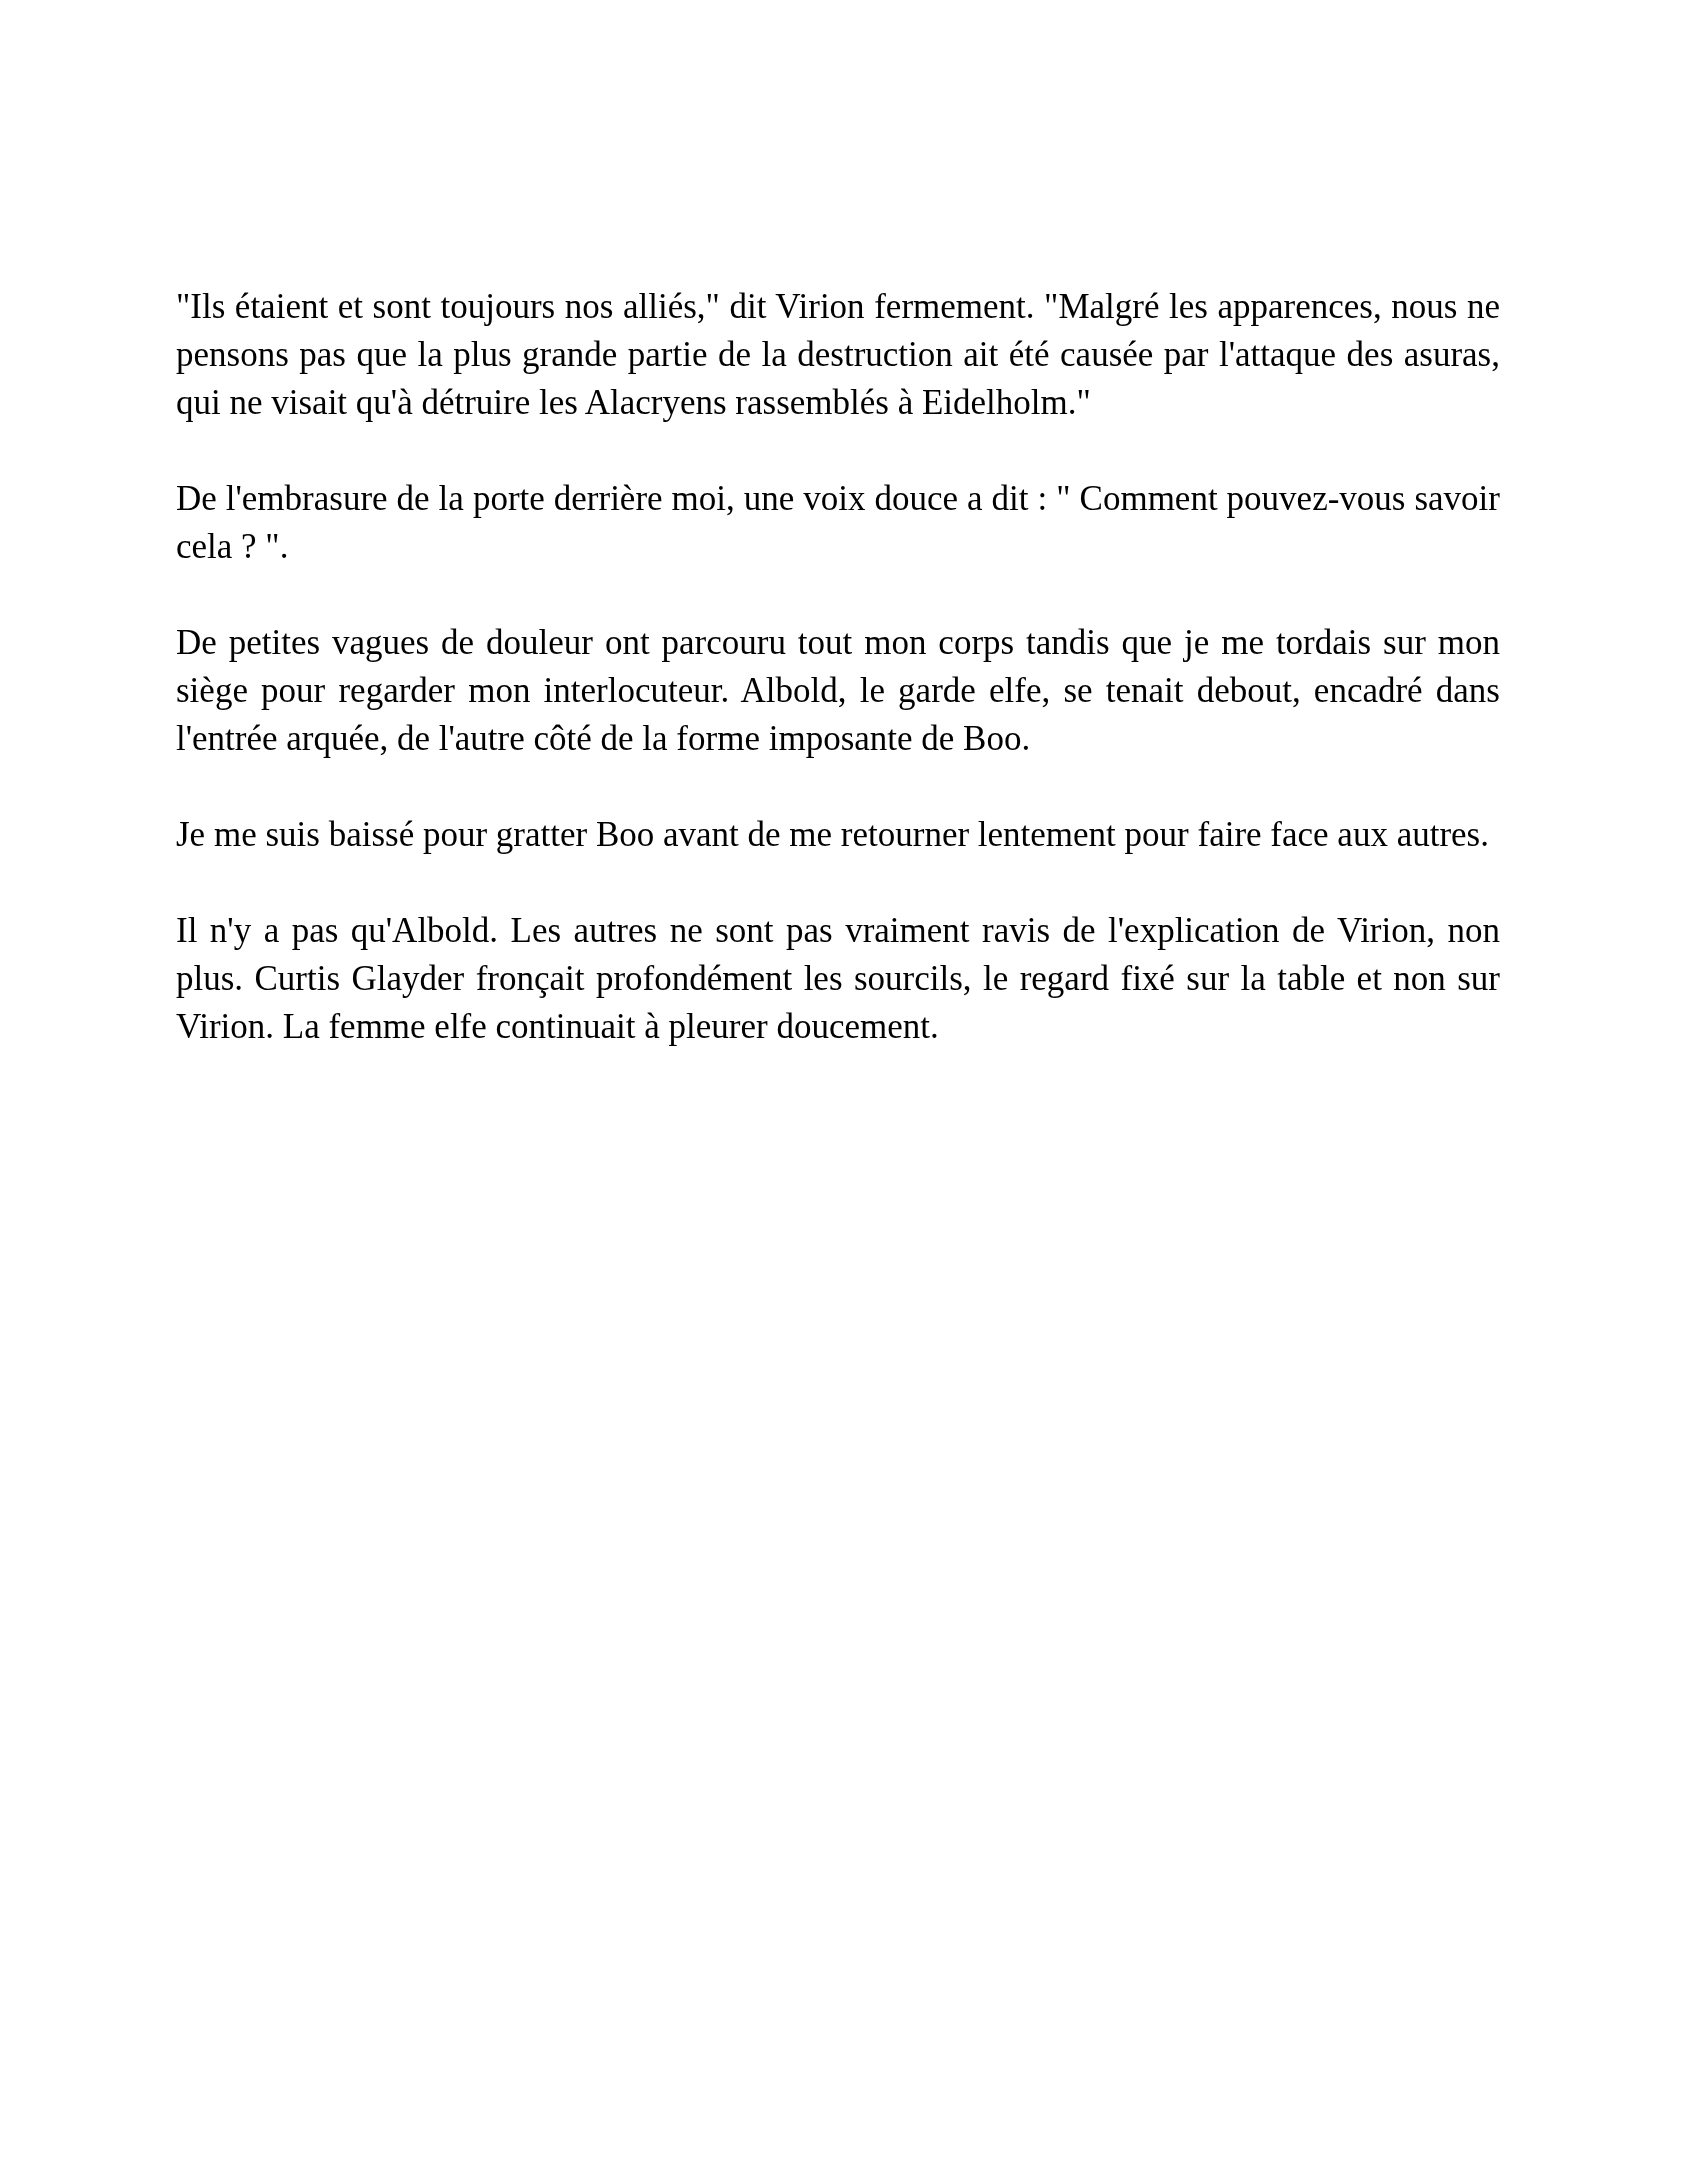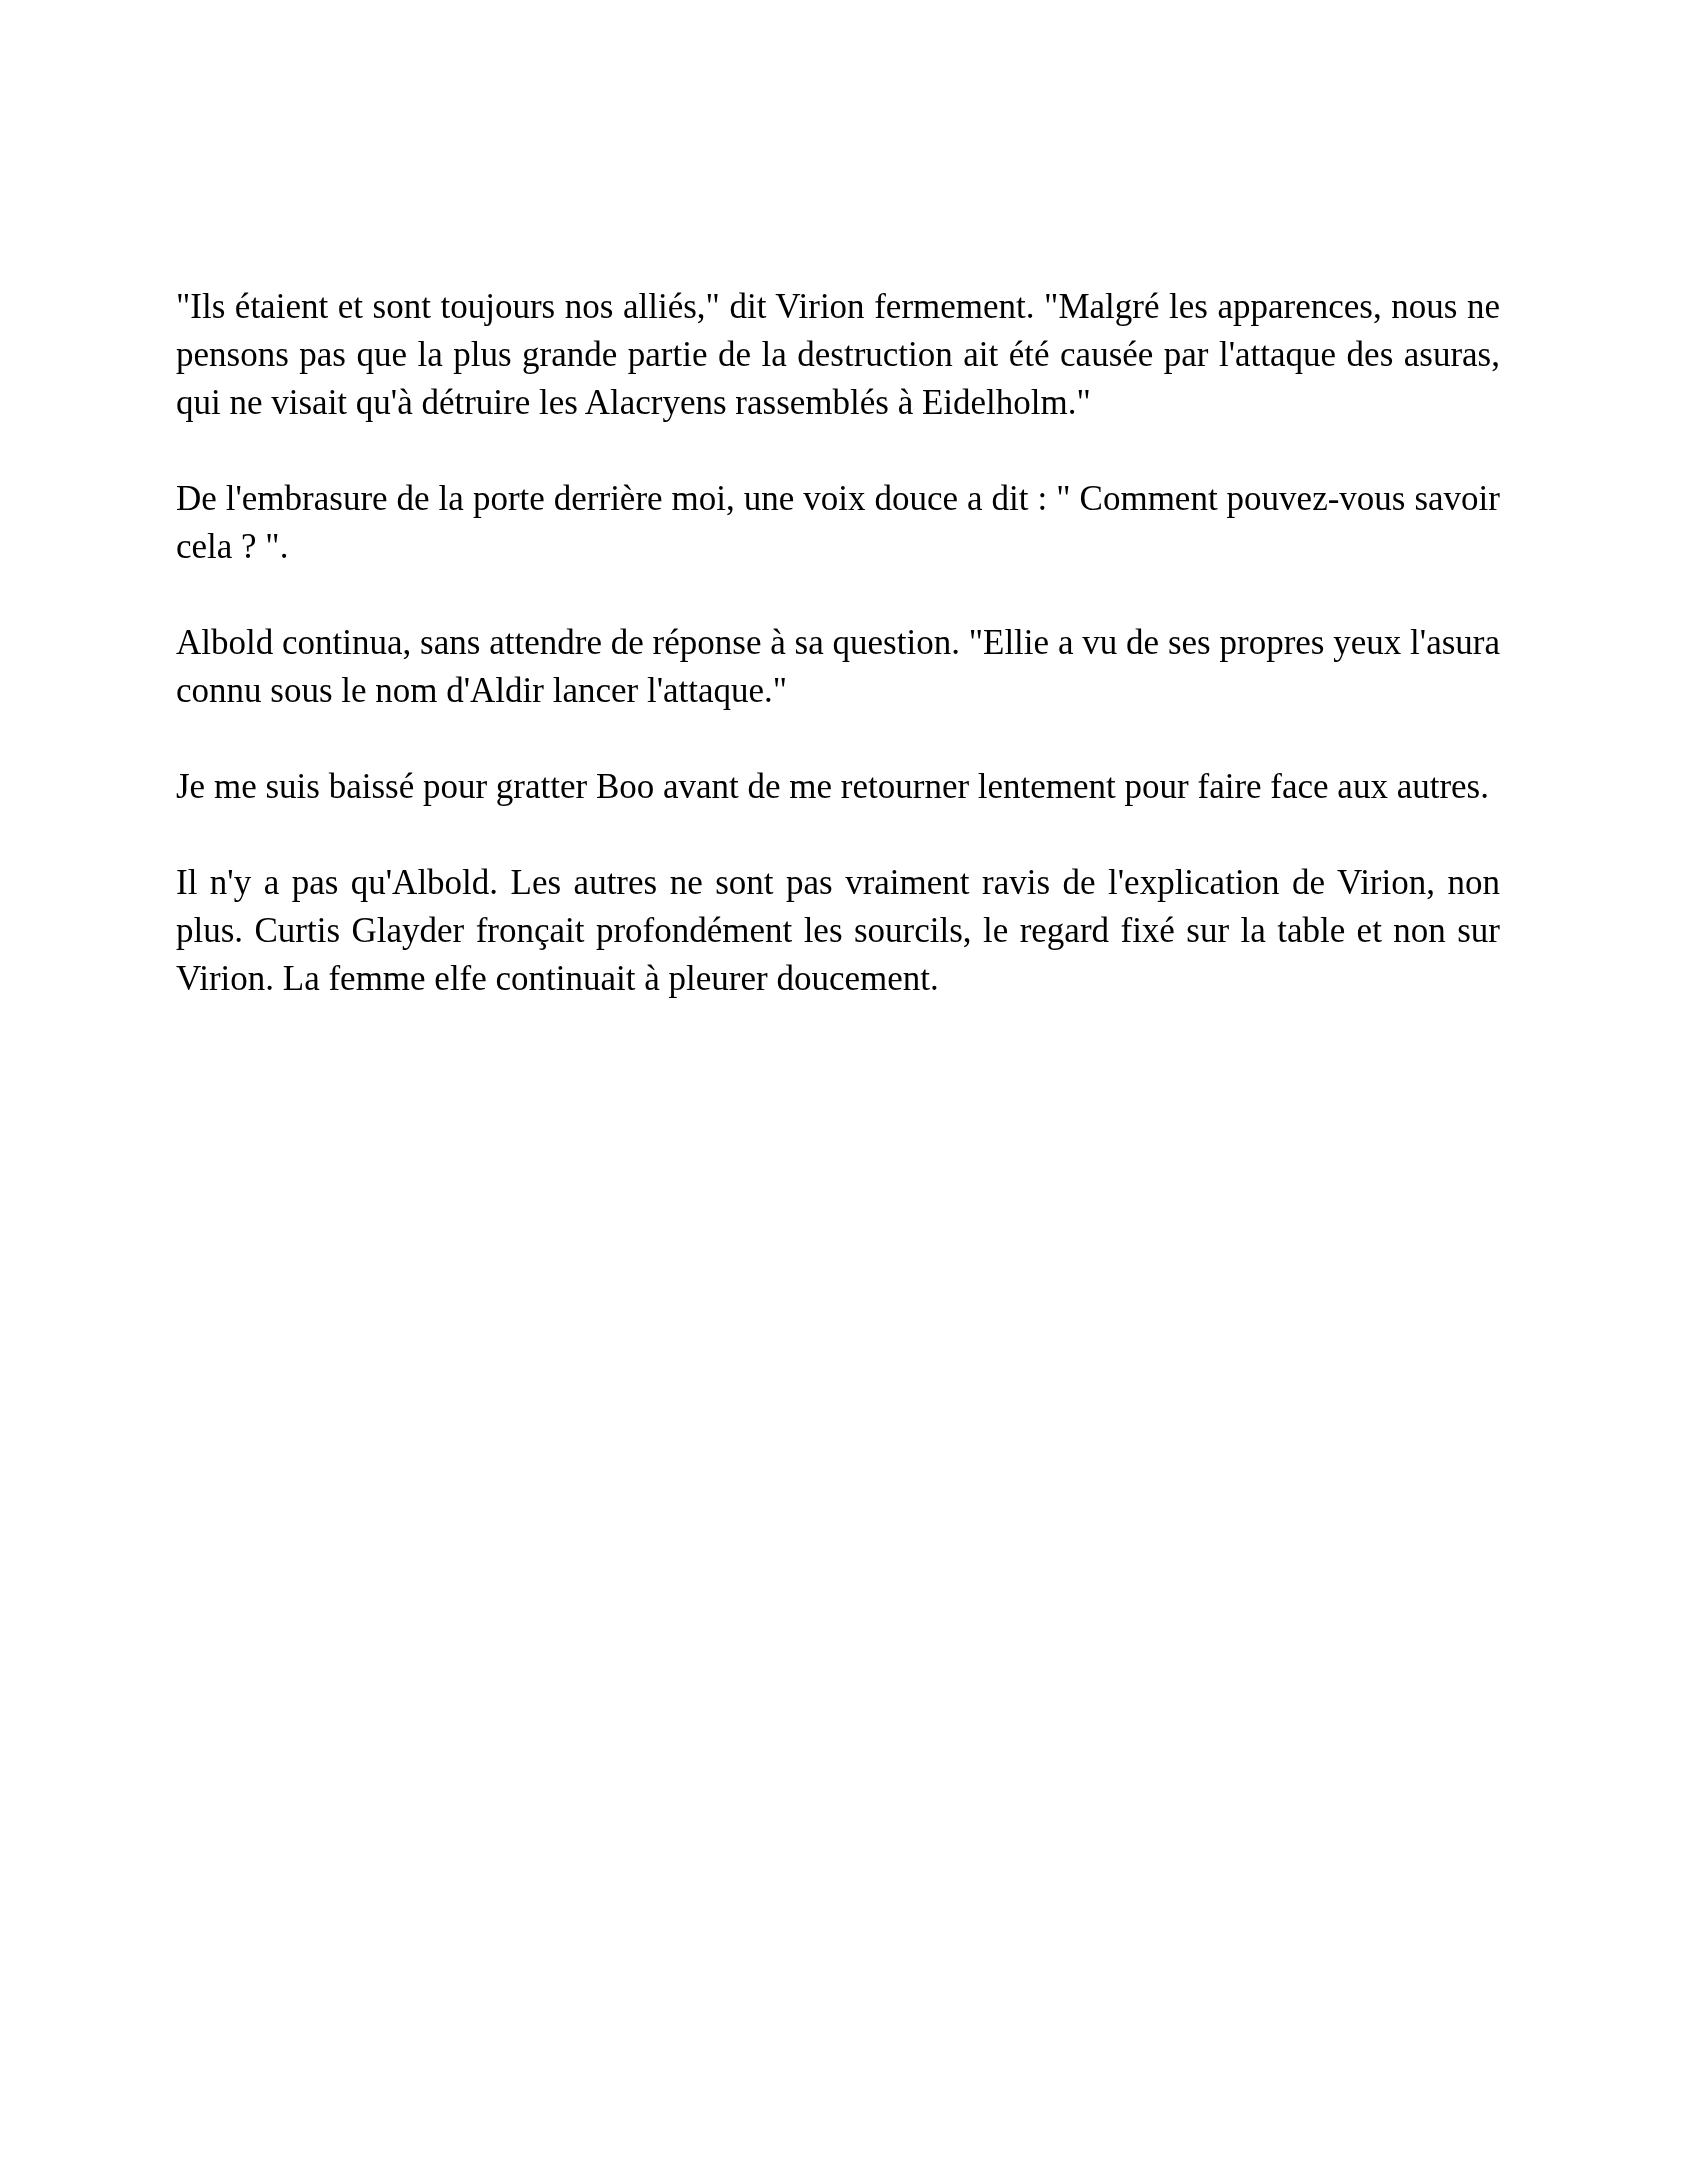--- a/index.html
+++ b/index.html
@@ -25,17 +25,17 @@
       text-align: justify;
       word-spacing: normal;
     }
   </style>
 </head>
 <body>
 
 <div class="page">
   <p class="para">"Ils étaient et sont toujours nos alliés," dit Virion fermement. "Malgré les apparences, nous ne pensons pas que la plus grande partie de la destruction ait été causée par l'attaque des asuras, qui ne visait qu'à détruire les Alacryens rassemblés à Eidelholm."</p>
   <p class="para">De l'embrasure de la porte derrière moi, une voix douce a dit : " Comment pouvez-vous savoir cela ? ".</p>
-  <p class="para">Albold continua, sans attendre de réponse à sa question. "Ellie a vu de ses propres yeux l'asura connu sous le nom d'Aldir lancer l'attaque."</p>
+  <p class="para">De petites vagues de douleur ont parcouru tout mon corps tandis que je me tordais sur mon siège pour regarder mon interlocuteur. Albold, le garde elfe, se tenait debout, encadré dans l'entrée arquée, de l'autre côté de la forme imposante de Boo.</p>
   <p class="para">Je me suis baissé pour gratter Boo avant de me retourner lentement pour faire face aux autres.</p>
   <p class="para">Il n'y a pas qu'Albold. Les autres ne sont pas vraiment ravis de l'explication de Virion, non plus. Curtis Glayder fronçait profondément les sourcils, le regard fixé sur la table et non sur Virion. La femme elfe continuait à pleurer doucement.</p>
 </div>
 
 
 </body></html>

